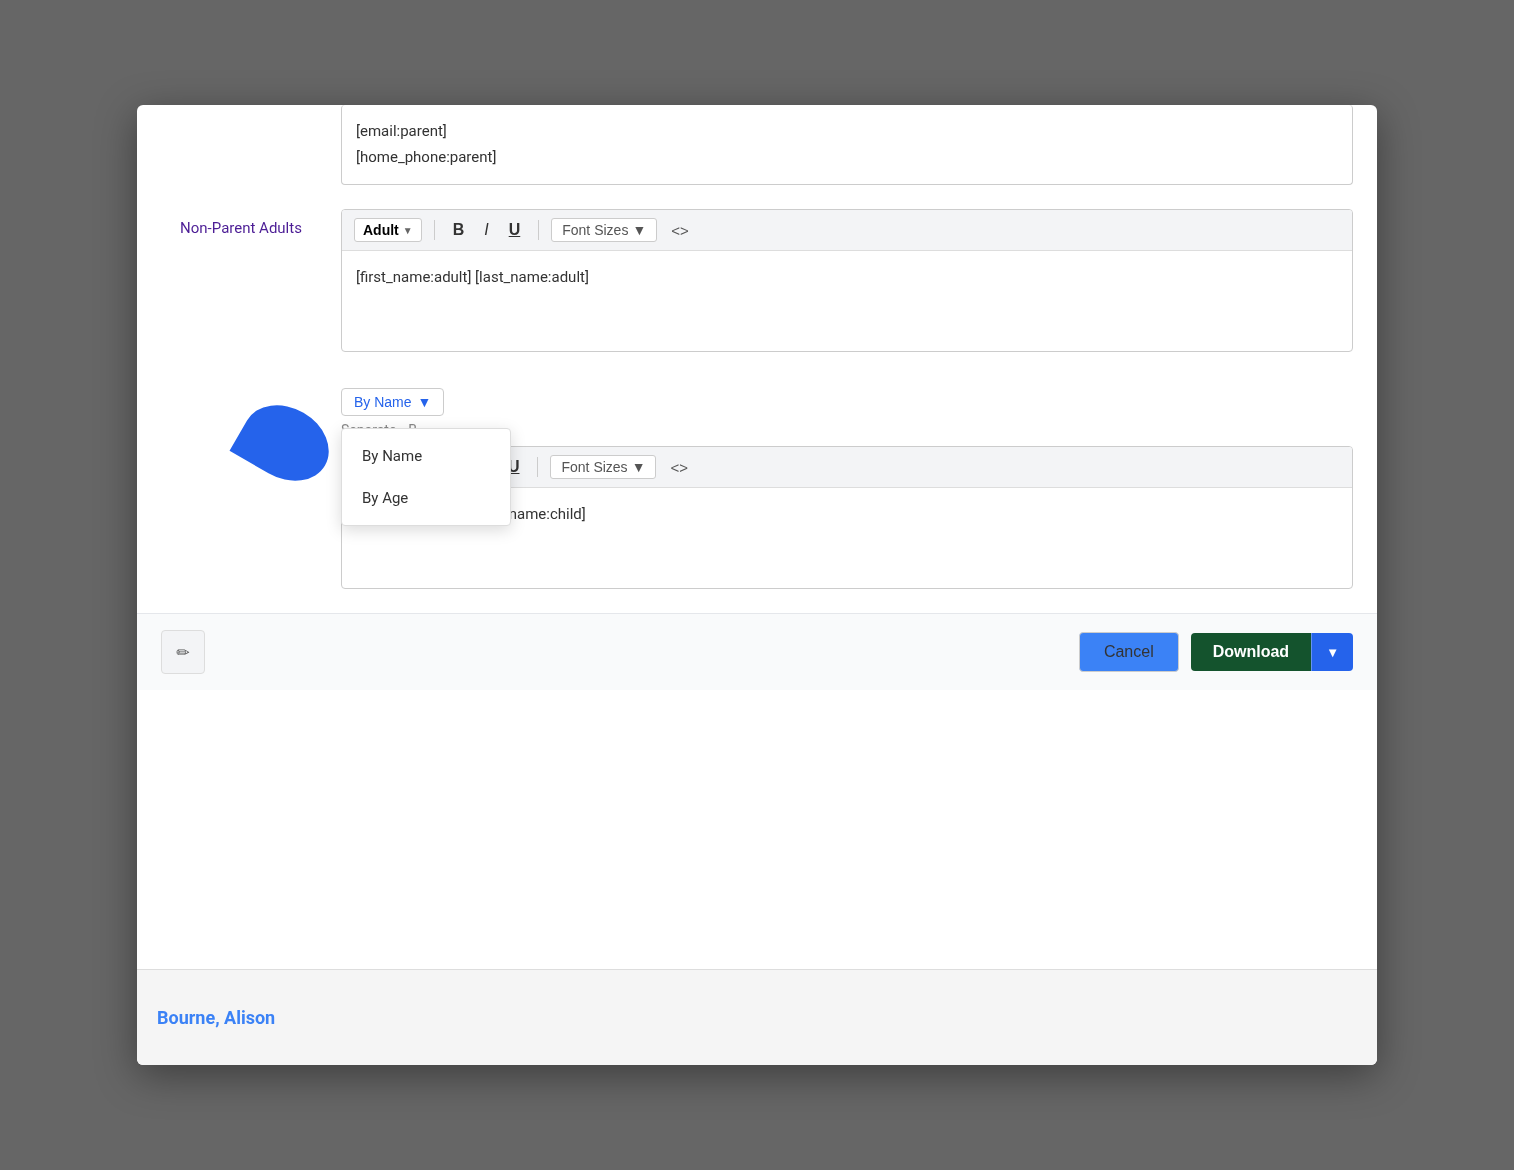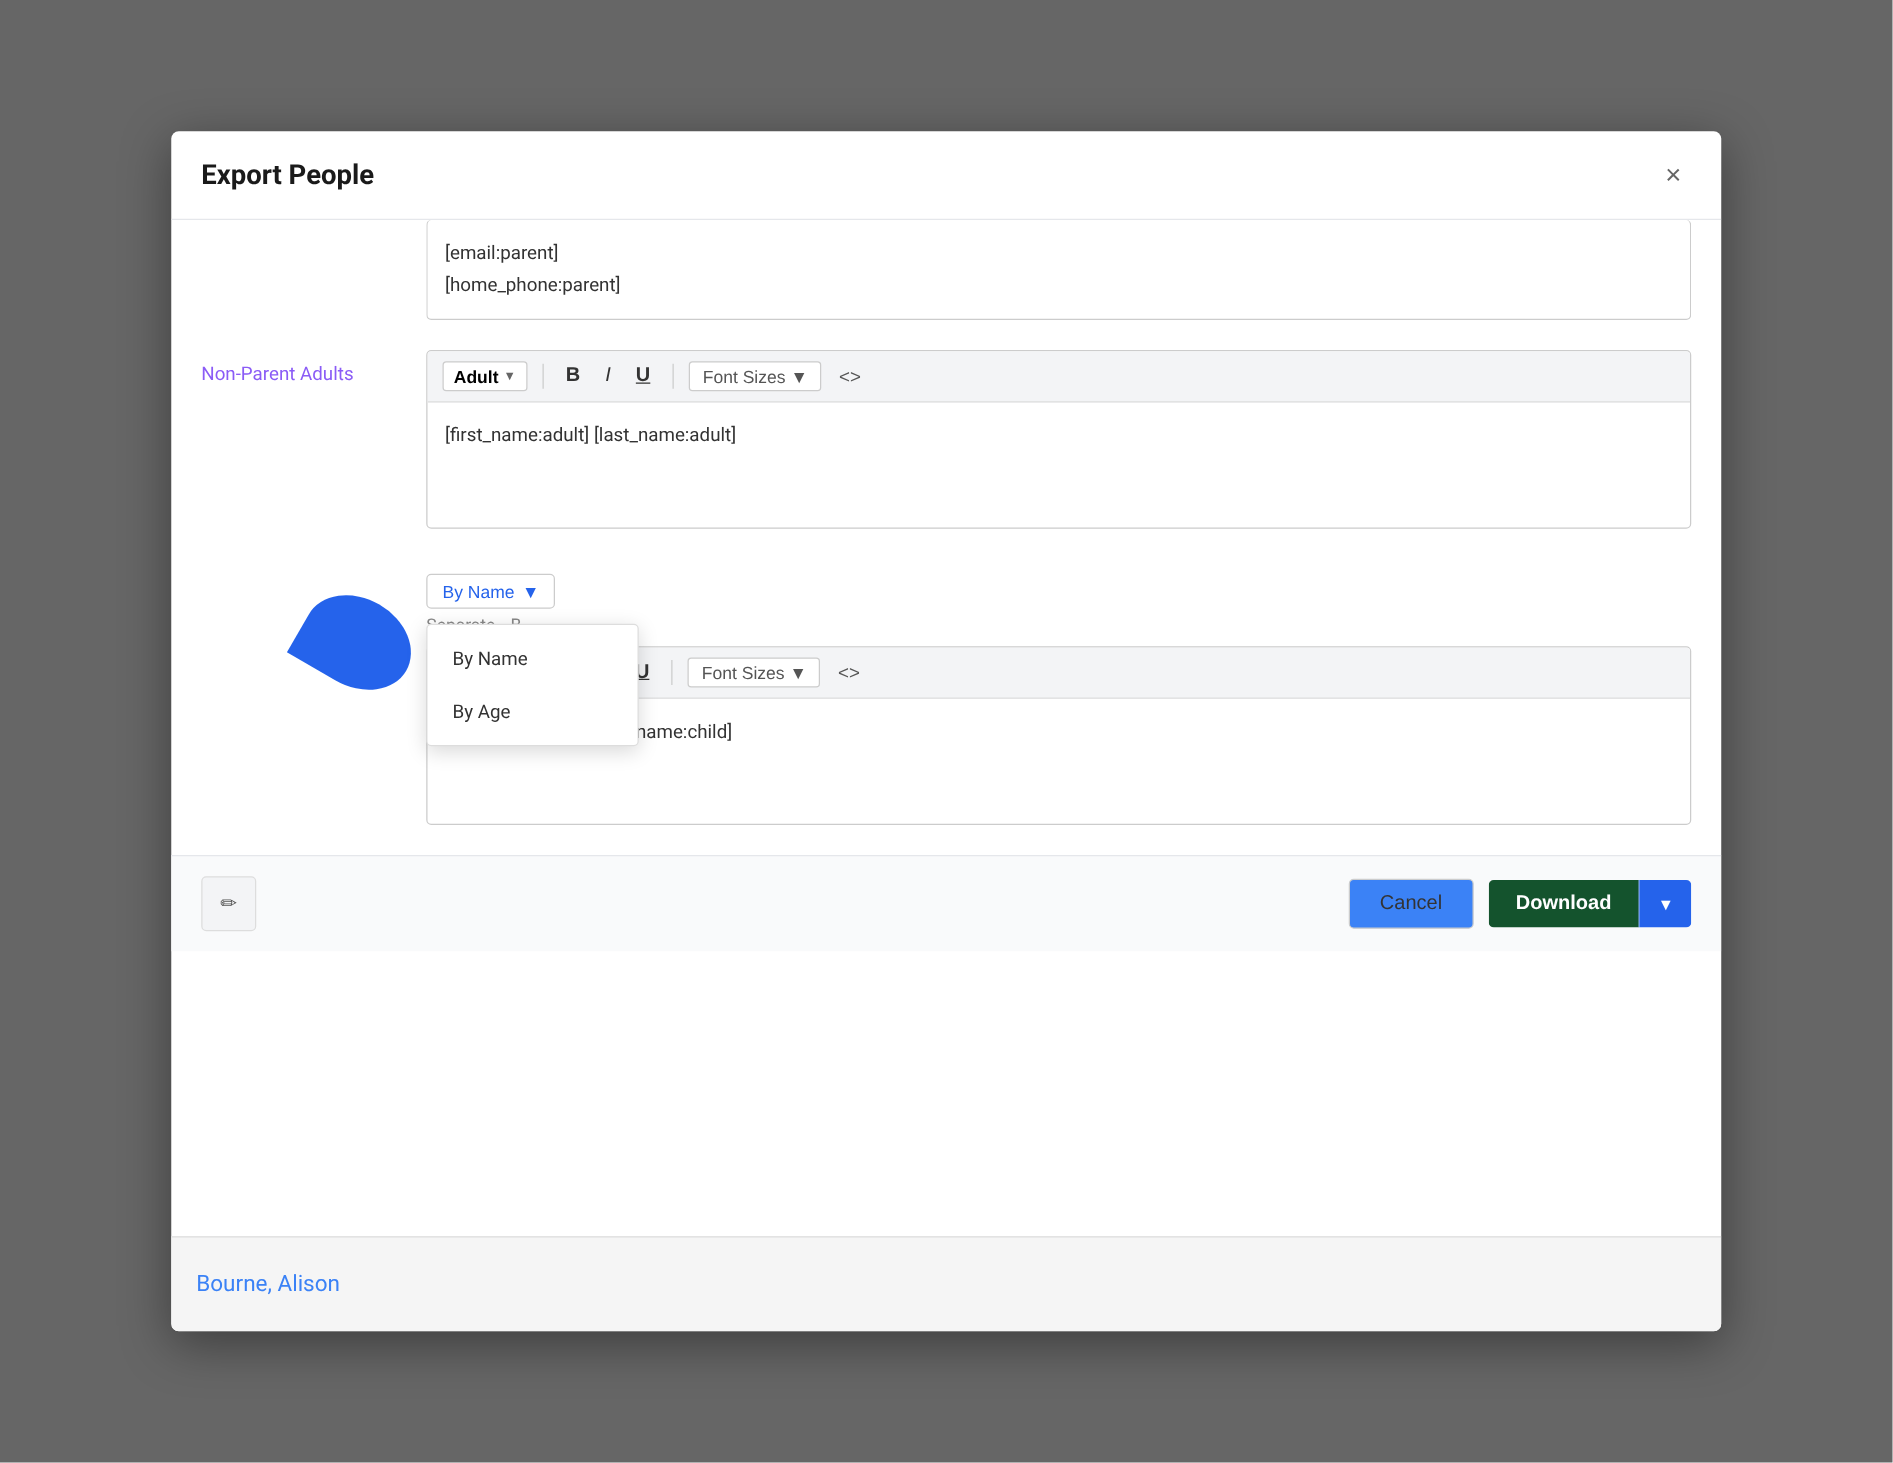--- a/index.html
+++ b/index.html
@@ -21,26 +21,27 @@
       box-shadow: 0 10px 40px rgba(0,0,0,0.4);
       overflow: hidden;
     }
 
     
     .bg-content {
       position: absolute;
       bottom: 0;
       left: 0;
       right: 0;
-      height: 76px;
+      height: 96px;
       background: #f5f5f5;
       border-top: 1px solid #ddd;
       display: flex;
       align-items: center;
       padding: 0 20px;
+      font-weight: bold;
     }
 
     .bg-person-name {
       color: #3b82f6;
       font-size: 18px;
     }
 
     
     .modal-header {
       display: flex;
@@ -75,25 +76,25 @@
     
     .section-row {
       display: flex;
       align-items: flex-start;
       margin-bottom: 20px;
       padding-top: 16px;
     }
 
     .section-label {
       min-width: 180px;
-      text-align: left;
+      text-align: center;
       padding-right: 20px;
       padding-top: 10px;
       font-size: 15px;
-      color: #8b5cf6;
+      color: #4c1d95;
       font-weight: 400;
     }
 
     .editor-container {
       flex: 1;
       border: 1px solid #ccc;
       border-radius: 4px;
       overflow: hidden;
       background: #fff;
     }
@@ -341,24 +342,20 @@
   </style>
 </head>
 <body>
 
 <div class="modal-backdrop">
 
   <div class="bg-content">
     <span class="bg-person-name">Bourne, Alison</span>
   </div>
 
-  <div class="modal-header">
-    <h2 class="modal-title">Export People</h2>
-    <button class="close-btn">×</button>
-  </div>
 
   <div class="modal-body">
 
     <div class="top-partial">
       <div>[email:parent]</div>
       <div>[home_phone:parent]</div>
     </div>
 
     <div class="section-row">
       <div class="section-label">Non-Parent Adults</div>

